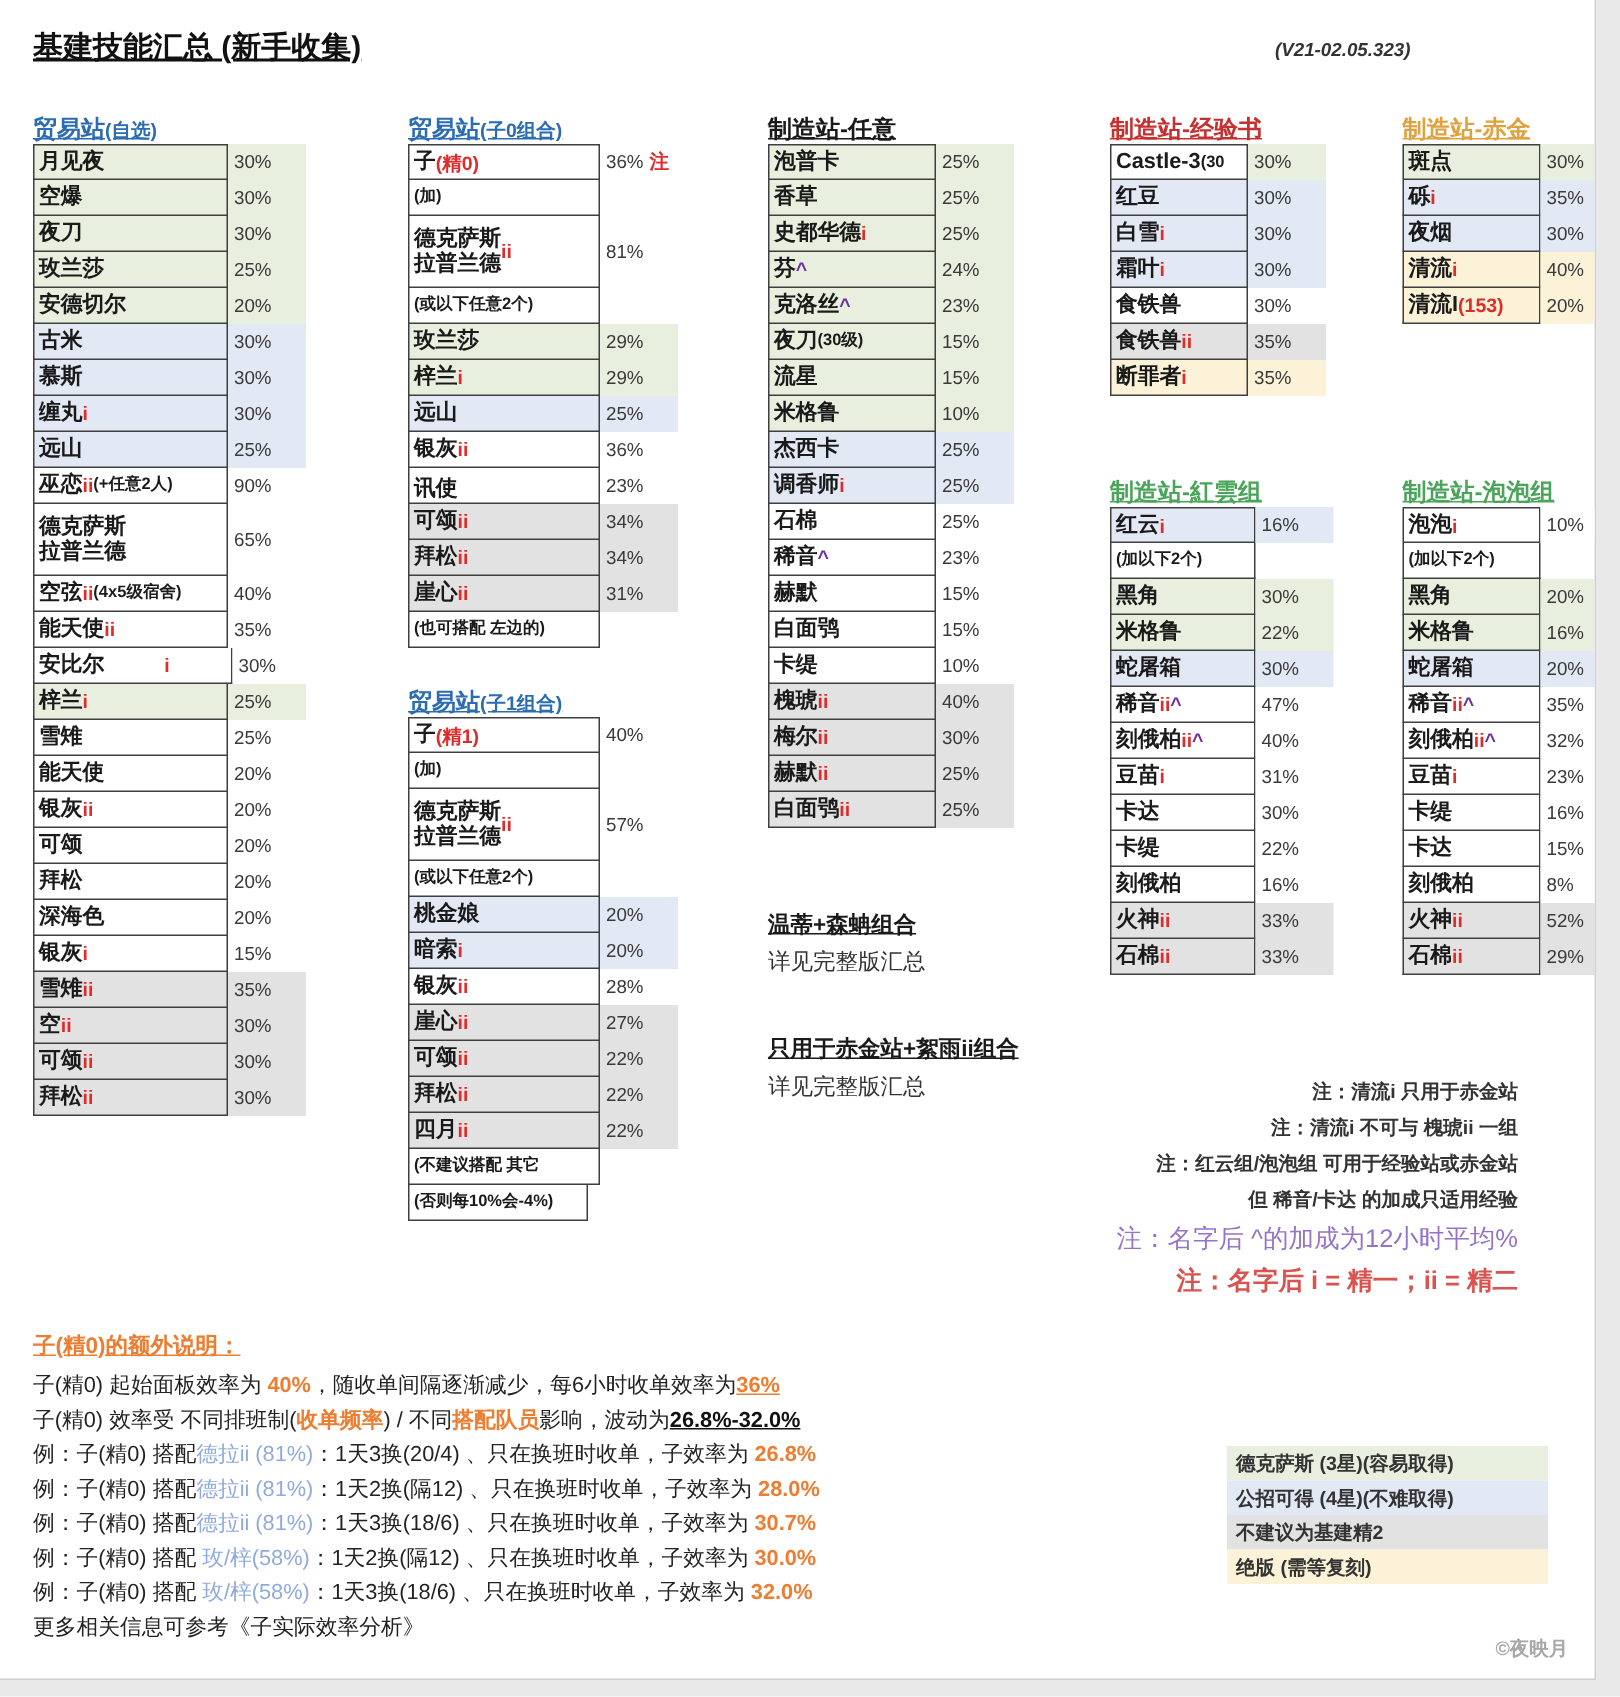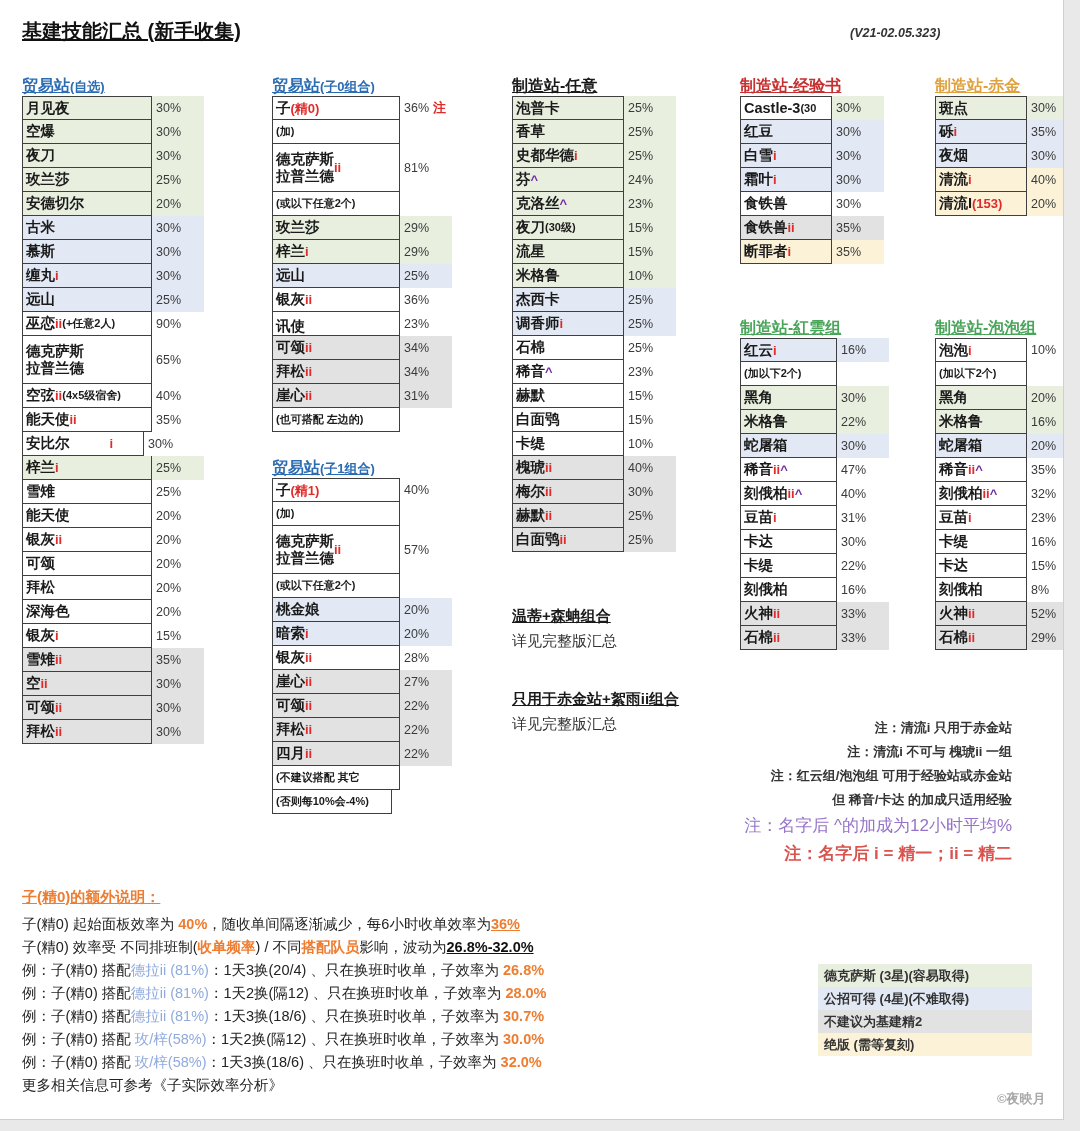--- a/index.html
+++ b/index.html
@@ -147,21 +147,21 @@
               <span>40%</span>
             </div>
           </div>
           <div class="row" style="height: 24px;">
             <div class="ncell bg-w" style="width: 130px;"><span class="sg-d">能天使</span><span class="sg-r">ii</span></div>
             <div class="pcell bg-w">
               <span>35%</span>
             </div>
           </div>
           <div class="row" style="height: 24px;">
-            <div class="ncell bg-w" style="width: 122px; gap: 40px;"><span class="sg-d">安比尔</span><span class="sg-r">i</span></div>
+            <div class="ncell bg-w" style="width: 133px; gap: 40px;"><span class="sg-d">安比尔</span><span class="sg-r">i</span></div>
             <div class="pcell bg-w">
               <span>30%</span>
             </div>
           </div>
           <div class="row" style="height: 24px;">
             <div class="ncell bg-g" style="width: 130px;"><span class="sg-d">梓兰</span><span class="sg-r">i</span></div>
             <div class="pcell bg-g">
               <span>25%</span>
             </div>
           </div>

